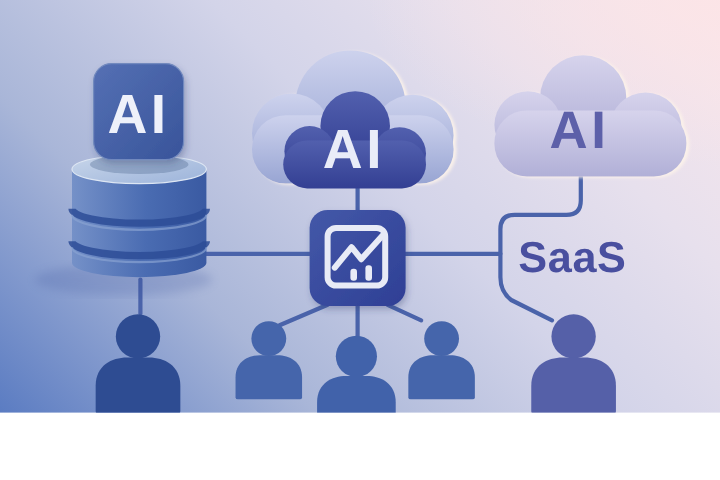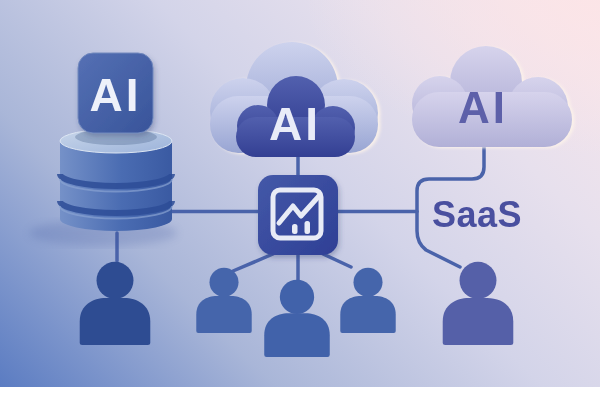--- a/index.html
+++ b/index.html
@@ -1,19 +1,19 @@
 <!DOCTYPE html>
 <html><head>
 <meta charset="utf-8">
 <style>
   html,body{margin:0;padding:0;}
   body{font-family:"Liberation Sans",sans-serif;}
   .stage{
     position:relative;
-    width:600px;height:387px;
+    width:600px;height:344px;
     overflow:hidden;
     background:
       radial-gradient(110% 90% at 100% 0%, rgba(252,228,230,.85) 0%, rgba(252,228,230,0) 45%),
       linear-gradient(45deg,#5b7cc2 0%, #a9b6d8 28%, #d3d4e9 55%, #e7e0ed 76%, #f9e7ec 100%);
   }
   .stage svg{display:block;width:600px;height:400px;}
   text{font-family:"Liberation Sans",sans-serif;font-weight:bold;}
 </style>
 </head>
 <body>

